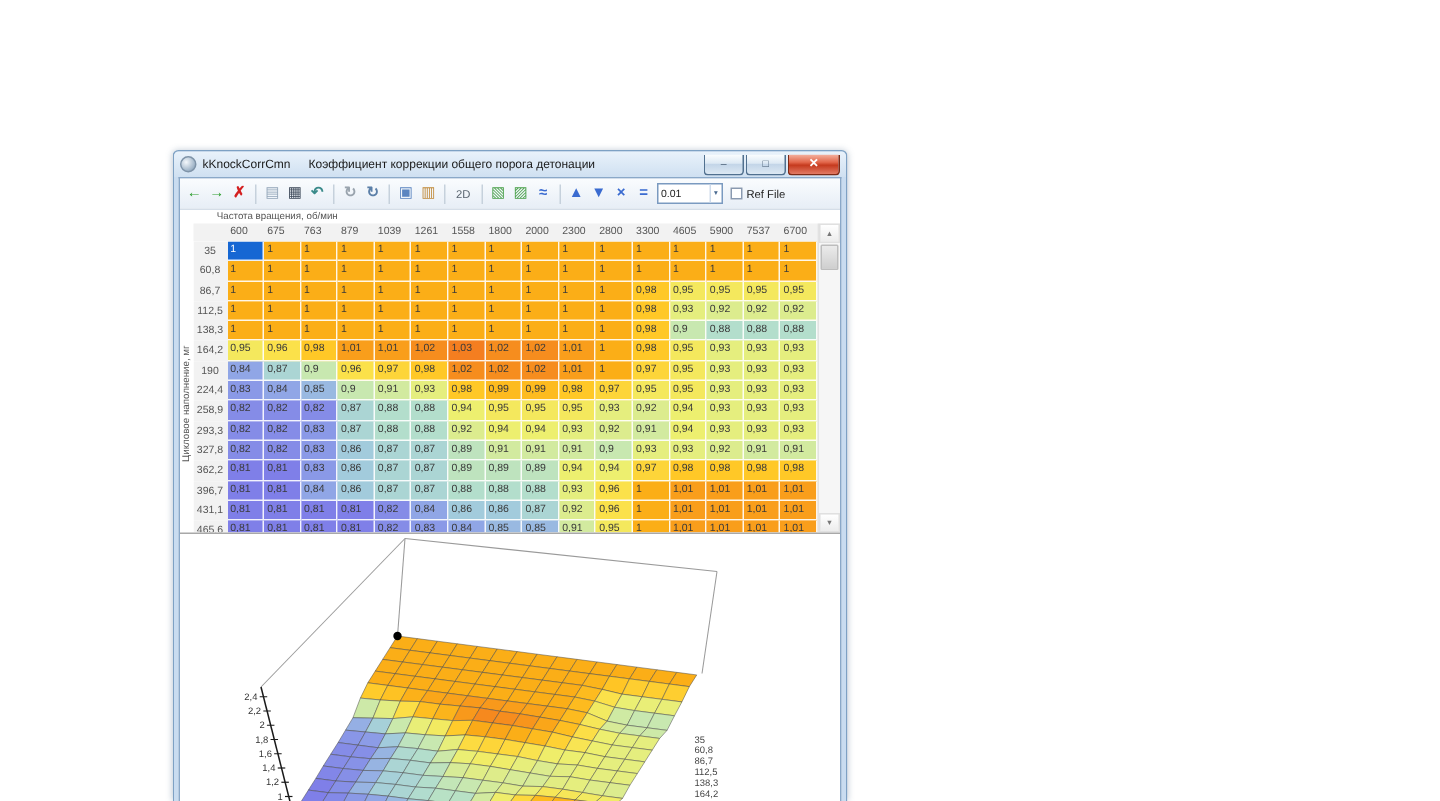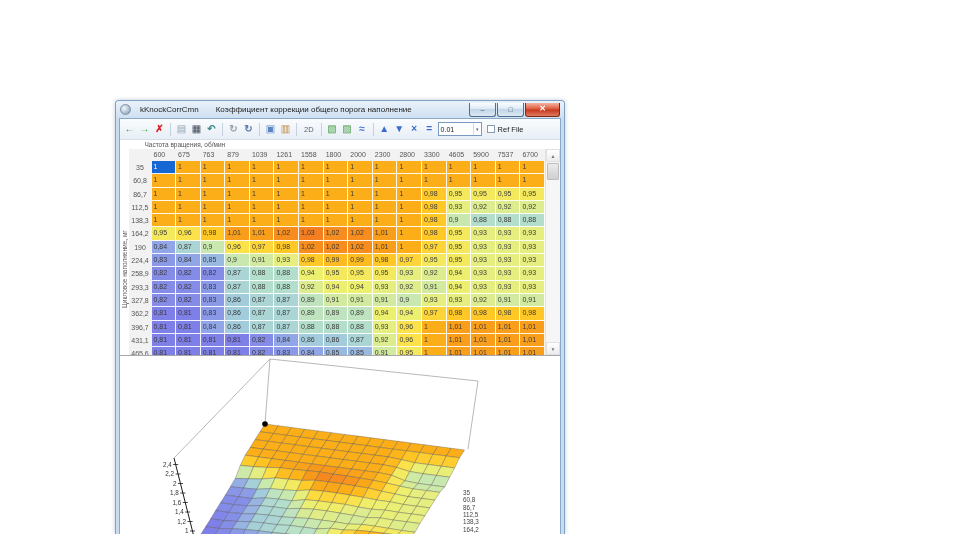--- a/index.html
+++ b/index.html
@@ -8,21 +8,21 @@
     font-family:"Liberation Sans", sans-serif;overflow:hidden;
     -webkit-font-smoothing:antialiased;
   }
   
   #window{
     position:absolute;left:115px;top:100px;width:450px;height:434px;
     background:#c9dcf0;border:1px solid #7ea1c4;border-bottom:none;
     border-radius:4px 4px 0 0;box-sizing:border-box;
     box-shadow:0 0 4px rgba(80,110,140,.35);
   }
-  .titlebar{height:17px;display:flex;align-items:center;gap:9px;padding:0 4px;
+  .titlebar{height:17px;display:flex;align-items:center;gap:4px;padding:0 4px;
     background:linear-gradient(#e9f2fb,#cfe0f1);border-radius:3px 3px 0 0;font-size:8px;color:#1a1a1a;}
   .app-icon{width:9px;height:9px;border-radius:50%;flex:0 0 auto;
     background:radial-gradient(circle at 35% 35%, #f4f8fc, #9fb4c8 70%, #6f8aa4);border:1px solid #7e93a8;}
   .title-desc{margin-left:8px;}
   .winbtns{margin-left:auto;display:flex;gap:1px;align-items:flex-start;}
   .win-btn{width:25px;height:13px;border:1px solid #51708f;border-radius:0 0 3px 3px;border-top:none;
     background:linear-gradient(#fbfdfe 0%,#dde9f4 45%,#c3d5e8 50%,#dce8f3 100%);
     color:#41576d;display:flex;align-items:center;justify-content:center;font-size:7px;line-height:1;}
   .win-btn.close{width:33px;color:#fff;border-color:#7e2a16;font-weight:bold;font-size:8px;
     background:linear-gradient(#f4b2a0 0%,#e2664a 40%,#c53a1e 55%,#e27a64 100%);}
@@ -67,21 +67,21 @@
   .chart-pane{height:181px;border-top:1px solid #a8a8a8;position:relative;background:#fff;}
   .chart-pane svg{position:absolute;left:0;top:0;}
 </style>
 </head>
 <body>
 
 <div id="window">
   <div class="titlebar">
     <span class="app-icon"></span>
     <span class="title-app">kKnockCorrCmn</span>
-    <span class="title-desc">Коэффициент коррекции общего порога наполнение</span>
+    <span class="title-desc">Коэффициент коррекции общего порога детонации</span>
     <span class="winbtns">
       <span class="win-btn">–</span>
       <span class="win-btn">□</span>
       <span class="win-btn close">✕</span>
     </span>
   </div>
   <div class="win-content">
     <div class="toolbar" id="toolbar">
         <span class="tb-icon" style="color: rgb(47, 158, 47); font-weight: bold;">←</span>
         <span class="tb-icon" style="color: rgb(47, 158, 47); font-weight: bold;">→</span>

